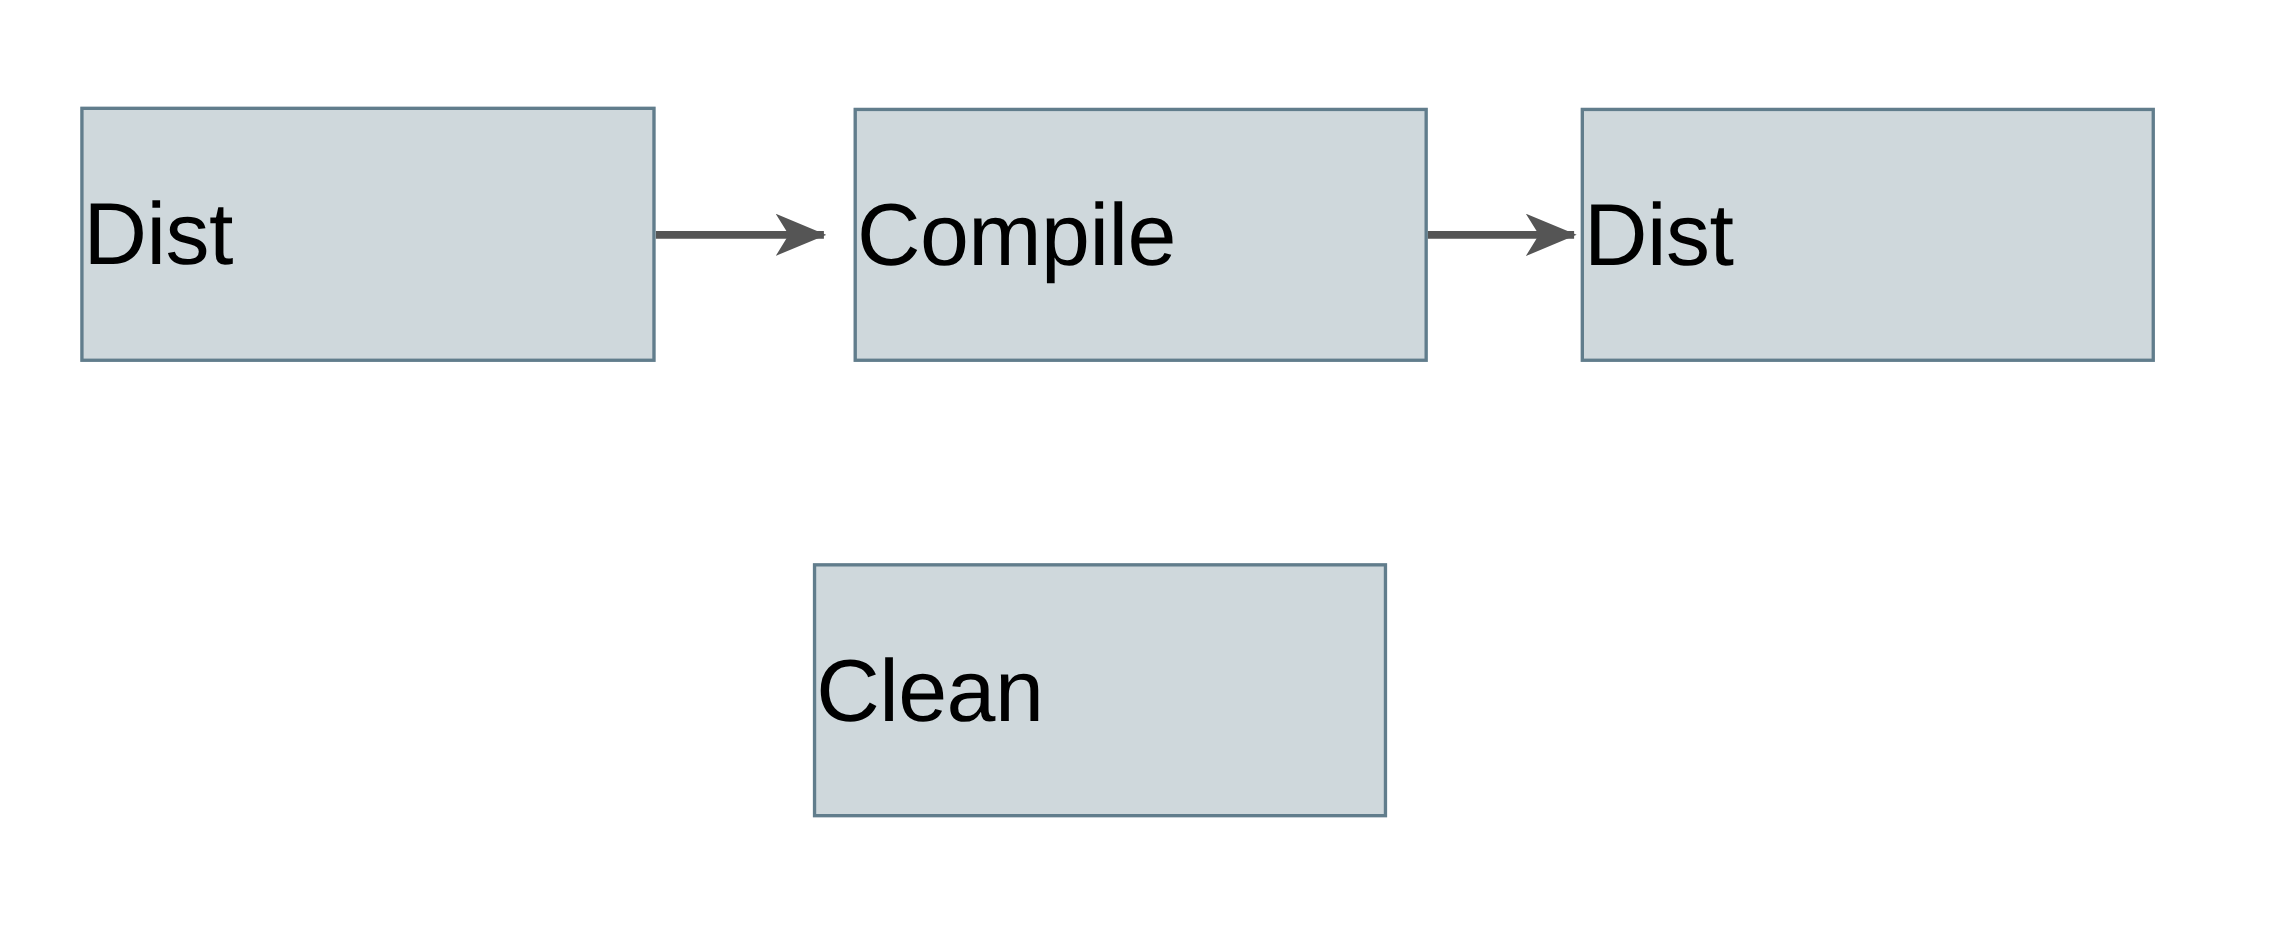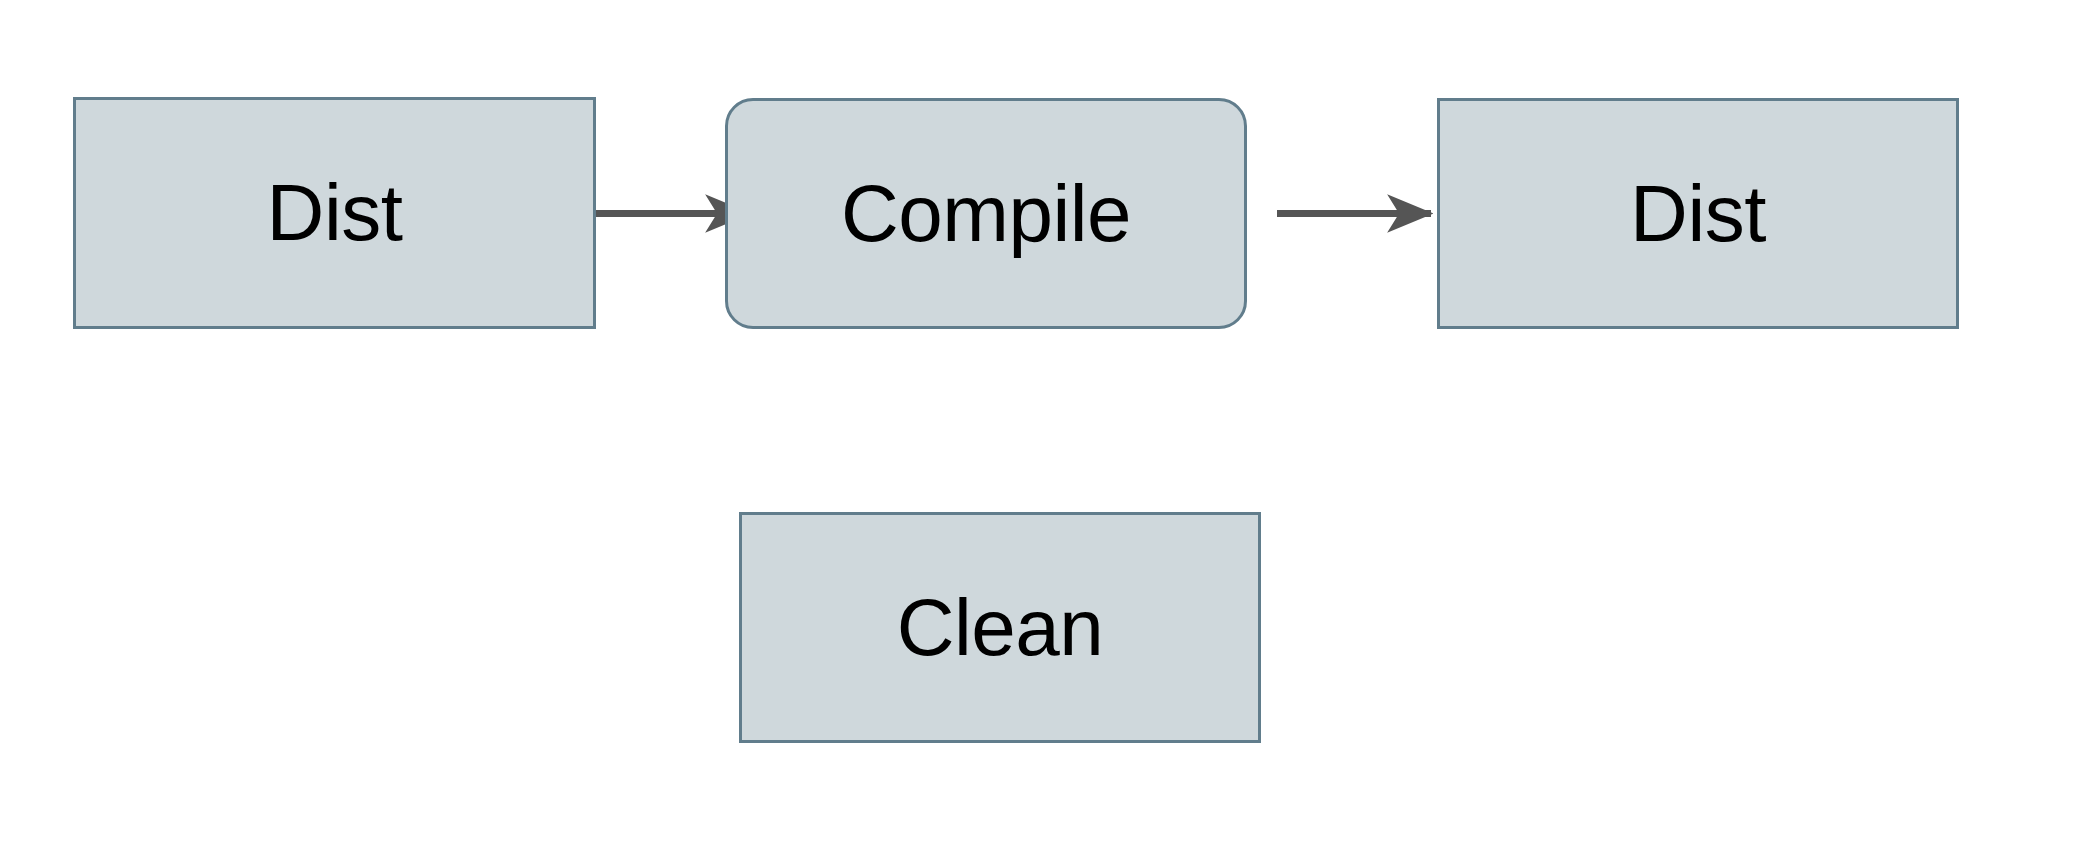--- a/index.html
+++ b/index.html
@@ -17,21 +17,20 @@
     background: #ffffff;
     overflow: hidden;
   }
   .node {
     position: absolute;
     box-sizing: border-box;
     background: #CFD8DC;
     border: 3px solid #617D8C;
     display: flex;
     align-items: center;
-    justify-content: center;
   }
   .node-label {
     font-family: "Liberation Sans", sans-serif;
     font-size: 80px;
     font-weight: 400;
     line-height: 1;
     color: #000000;
     letter-spacing: -0.5px;
     white-space: nowrap;
     -webkit-font-smoothing: antialiased;
@@ -68,21 +67,21 @@
       <g>
         <line x1="1277" y1="213.5" x2="1431" y2="213.5" stroke="#555555" stroke-width="7" marker-end="url(#barb)"></line>
       </g>
     </svg>
   </div>
 
   <div class="node" style="left:73px; top:97px; width:523px; height:232px;">
     <span class="node-label">Dist</span>
   </div>
 
-  <div class="node" style="left:725px; top:98px; width:522px; height:231px;border-radius:28px;">
+  <div class="node" style="left:776px; top:98px; width:522px; height:231px;">
     <span class="node-label">Compile</span>
   </div>
 
   <div class="node" style="left:1437px; top:98px; width:522px; height:231px;">
     <span class="node-label">Dist</span>
   </div>
 
   <div class="node" style="left:739px; top:512px; width:522px; height:231px;">
     <span class="node-label">Clean</span>
   </div>

